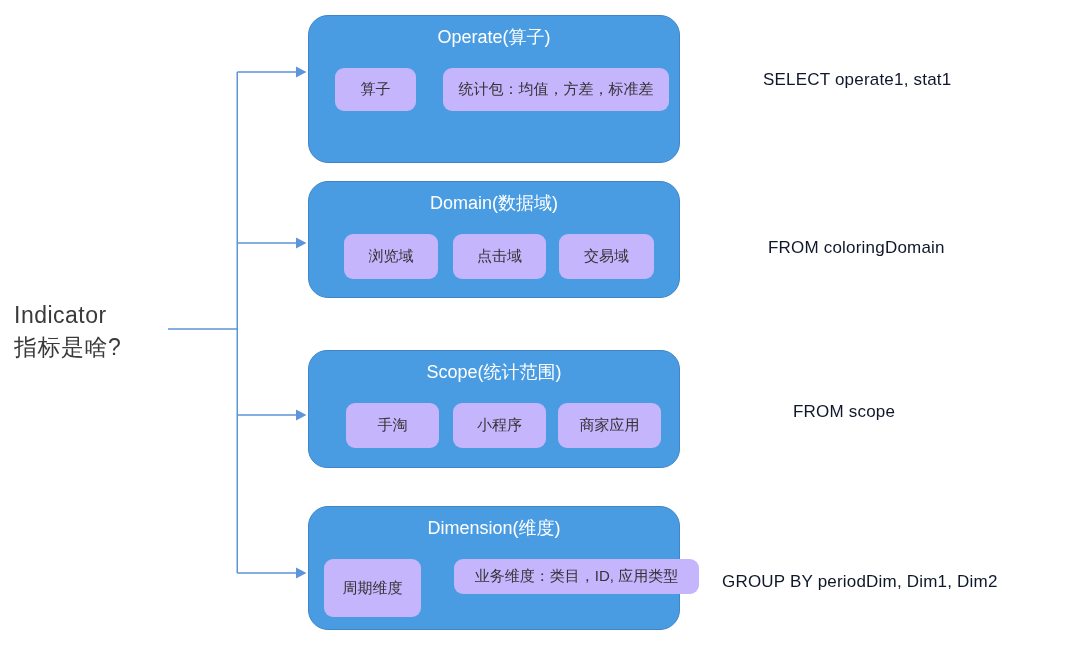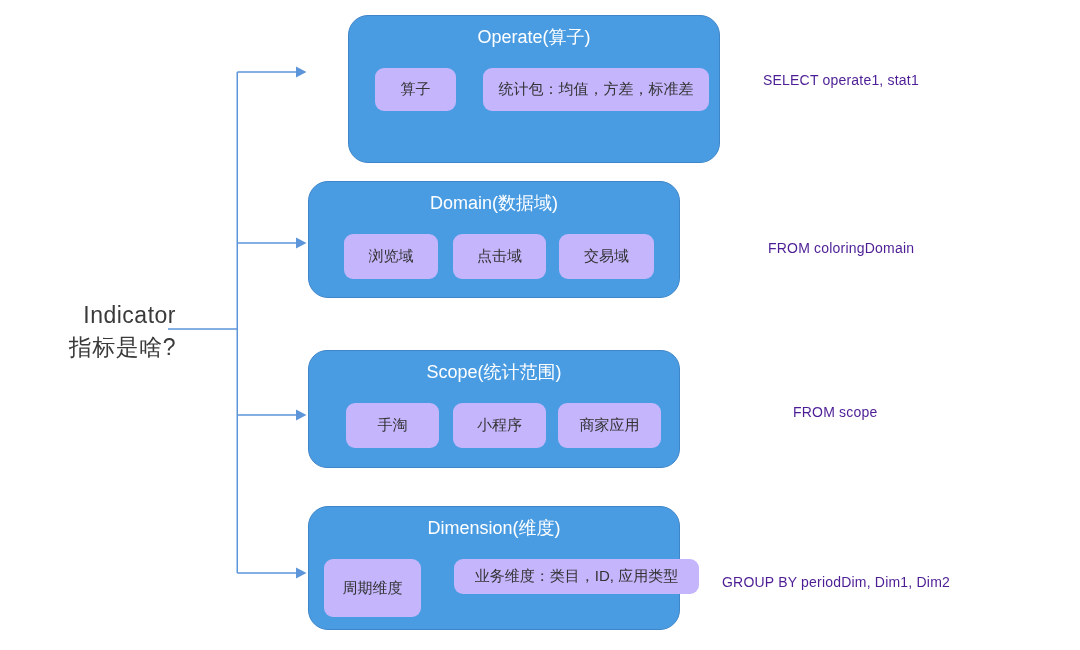--- a/index.html
+++ b/index.html
@@ -19,21 +19,21 @@
     left: 0; top: 0;
     width: 1080px; height: 650px;
     pointer-events: none;
   }
 
   .root-label {
     position: absolute;
     left: 14px;
     top: 299px;
     width: 162px;
-    text-align: right;
+    text-align: left;
     color: #3a3a3a;
     font-size: 23px;
     line-height: 32px;
     letter-spacing: 0.5px;
   }
 
   .group {
     position: absolute;
     left: 308px;
     width: 372px;
@@ -59,22 +59,22 @@
     display: flex;
     align-items: center;
     justify-content: center;
     color: #333333;
     font-size: 15px;
     white-space: nowrap;
   }
 
   .annotation {
     position: absolute;
-    color: #4c1d95;
-    font-size: 14px;
+    color: #0f172a;
+    font-size: 17px;
     line-height: 22px;
     white-space: nowrap;
     letter-spacing: 0.2px;
   }
 </style>
 </head>
 <body>
 
 <div class="canvas">
 
@@ -93,21 +93,21 @@
       <polygon points="296,409.5 306.5,415 296,420.5"></polygon>
       <polygon points="296,567.5 306.5,573 296,578.5"></polygon>
     </g>
   </svg>
 
   <div class="root-label">
     <div>Indicator</div>
     <div>指标是啥?</div>
   </div>
 
-  <div class="group" style="top:15px; height:148px;margin-left:40px;">
+  <div class="group" style="top:15px; height:148px;">
     <div class="group-title">Operate(算子)</div>
     <div class="item" style="left:26px; top:52px; width:81px; height:43px;">算子</div>
     <div class="item" style="left:134px; top:52px; width:226px; height:43px;">统计包：均值，方差，标准差</div>
   </div>
 
   <div class="group" style="top:181px; height:117px;">
     <div class="group-title">Domain(数据域)</div>
     <div class="item" style="left:35px; top:52px; width:94px; height:45px;">浏览域</div>
     <div class="item" style="left:144px; top:52px; width:93px; height:45px;">点击域</div>
     <div class="item" style="left:250px; top:52px; width:95px; height:45px;">交易域</div>

